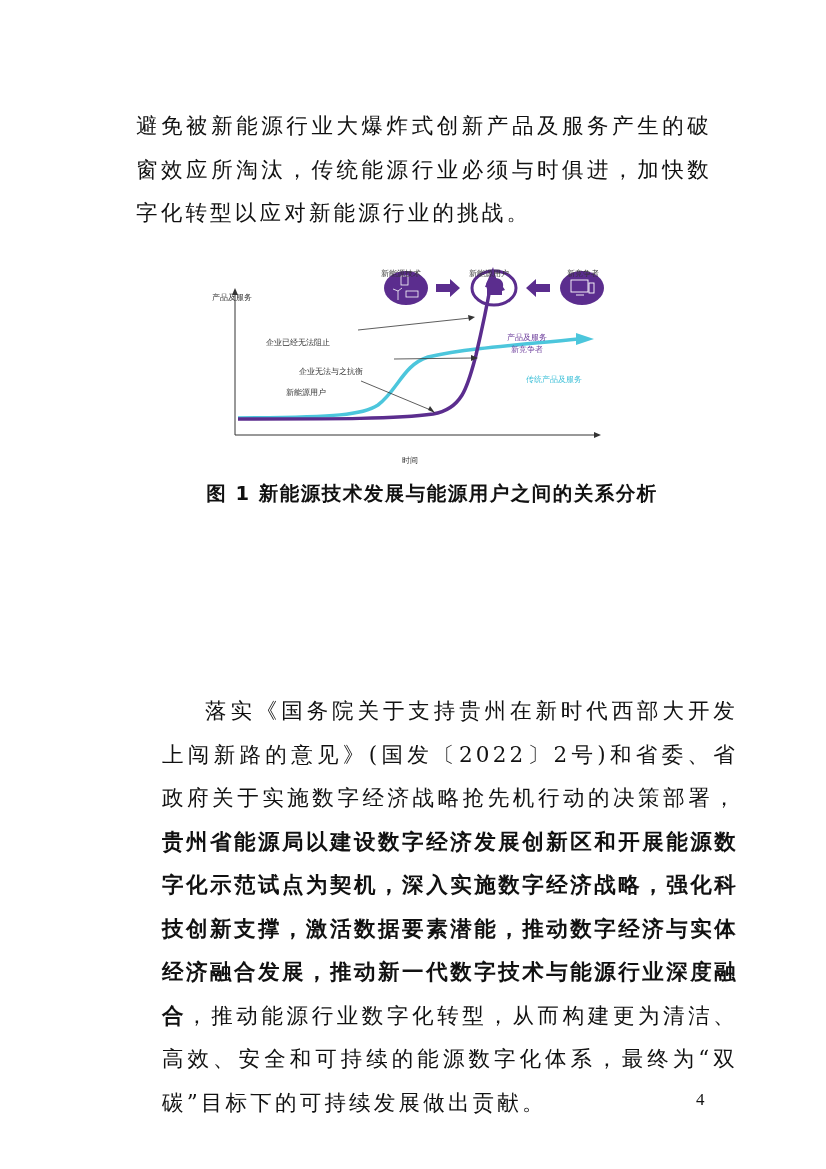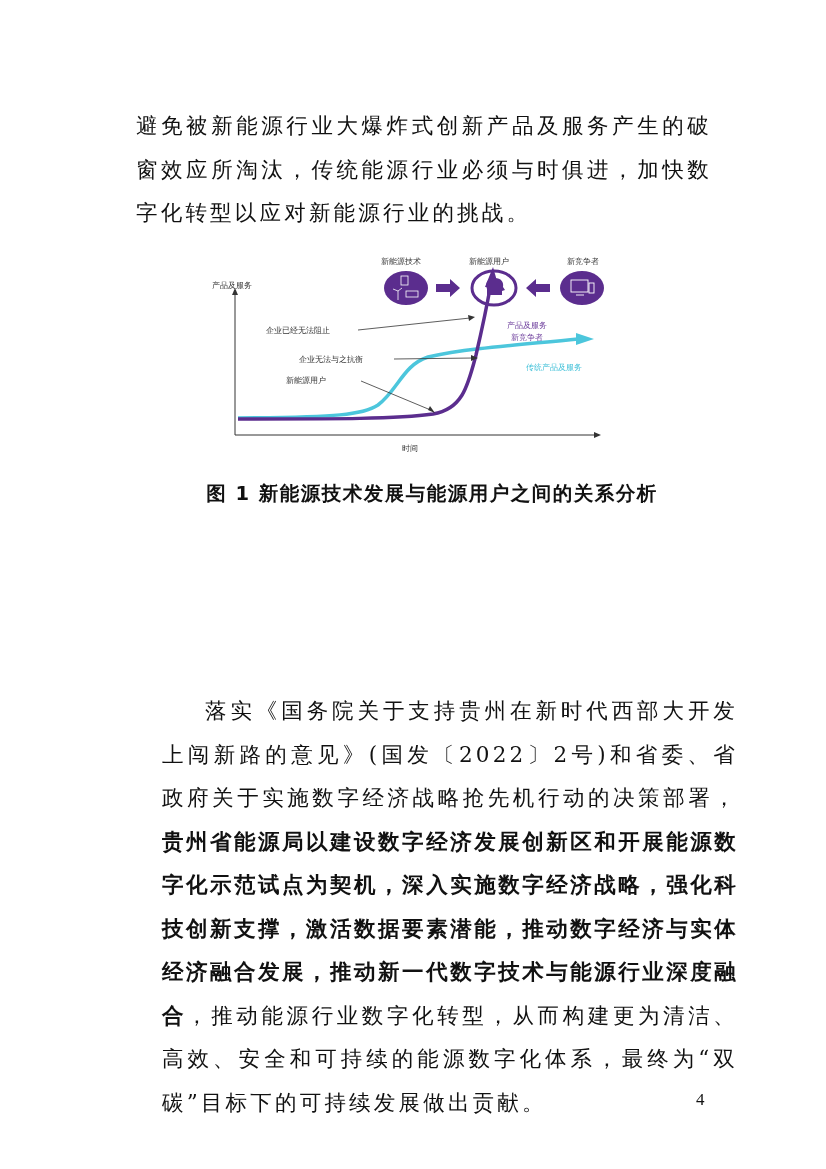--- a/index.html
+++ b/index.html
@@ -10,21 +10,21 @@
             line-height: 43.5px; letter-spacing: 3.2px; text-align: justify; margin: 0; }
     .para b { font-family: "DejaVu Sans", "Liberation Sans", sans-serif; font-weight: bold; letter-spacing: 2.2px; }
     .indent { text-indent: 43px; }
     .caption { position: absolute; left: 128px; width: 576px; top: 472px; text-align: center;
                font-family: "DejaVu Sans", "Liberation Sans", sans-serif; font-weight: bold;
                font-size: 19.5px; letter-spacing: 1.5px; margin: 8px; }
     .pagenum { position: absolute; left: 688px; top: 1090px; font-size: 17px;
                font-family: "Liberation Serif", serif; }
     .figure { position: absolute; left: 210px; top: 245px; width: 420px; height: 215px; }
     .fig-text { position: absolute; font-family: Liberation Serif, serif;
-                font-size: 8px; color: #333; white-space: nowrap; }
+                font-size: 8px; color: #333; white-space: nowrap; margin-top: 12px; }
     .fig-text.purple { color: #6a3a9a; }
     .fig-text.cyan { color: #3fc0d8; }
   </style>
 </head>
 <body>
 
 <div class="page">
 
   <p class="para" style="top:104px;">避免被新能源行业大爆炸式创新产品及服务产生的破窗效应所淘汰，传统能源行业必须与时俱进，加快数字化转型以应对新能源行业的挑战。</p>
 

